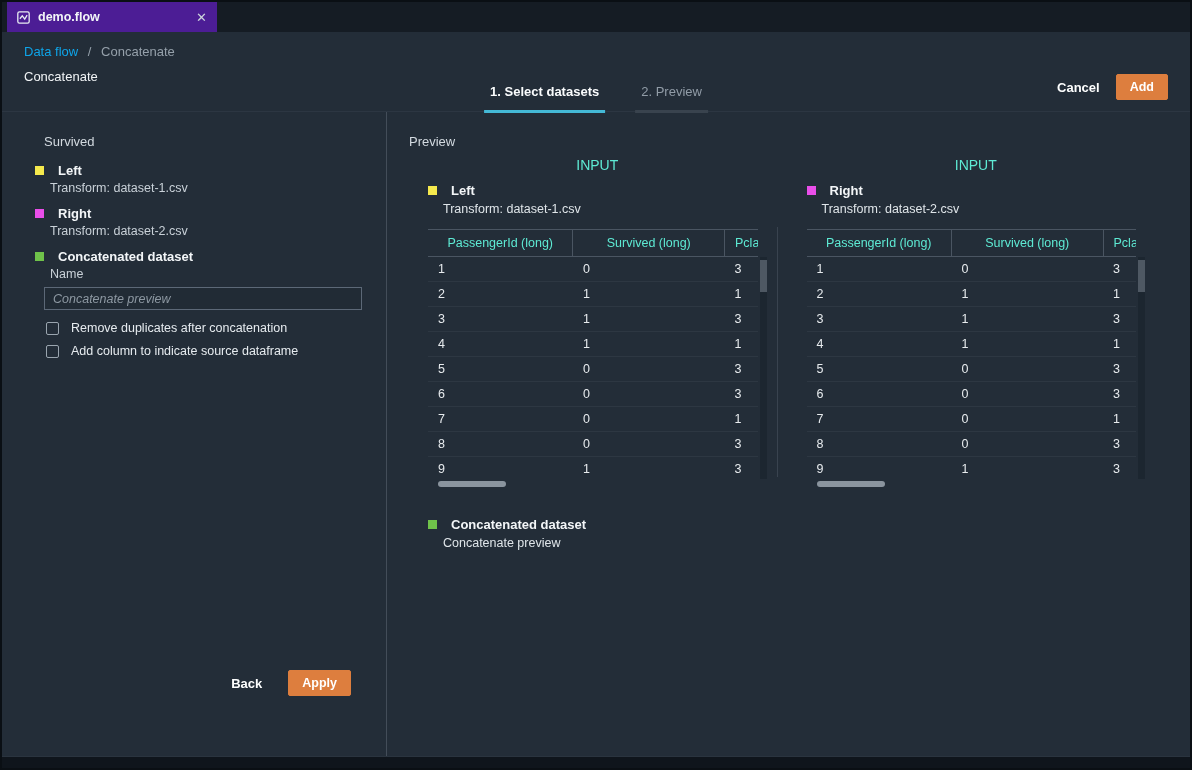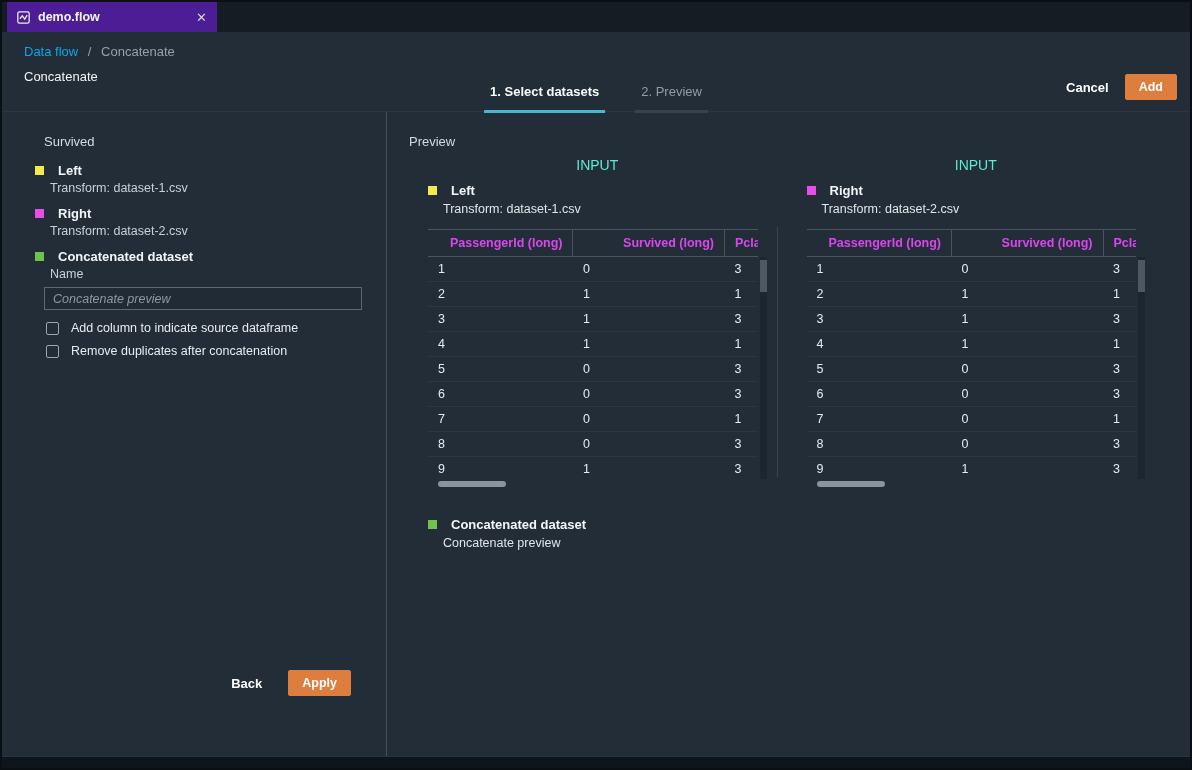--- a/index.html
+++ b/index.html
@@ -24,21 +24,21 @@
   
   .header { height: 80px; position: relative; padding: 12px 22px 0; border-bottom: 1px solid #2c3642; }
   .breadcrumb { font-size: 13px; }
   .crumb-link { color: #0ea5e9; text-decoration: none; cursor: pointer; }
   .crumb-sep { color: #95a0aa; margin: 0 6px; }
   .crumb-current { color: #95a0aa; }
   .page-title { color: #f1f4f6; font-size: 13px; margin-top: 10px; }
   .steps { position: absolute; bottom: -2px; left: 50%; transform: translateX(-50%); display: flex; gap: 30px; }
   .step { font-size: 13px; color: #919ca7; padding: 0 6px 11px; border-bottom: 3px solid #39434e; cursor: pointer; white-space: nowrap; }
   .step.active { color: #fafcfd; font-weight: 700; border-bottom-color: #44b9d6; }
-  .header-actions { position: absolute; top: 42px; right: 13px; display: flex; align-items: center; gap: 16px; }
+  .header-actions { position: absolute; top: 42px; right: 22px; display: flex; align-items: center; gap: 16px; }
   .btn-text { background: none; border: none; color: #fdfefe; font-weight: 700; font-size: 13px; cursor: pointer; font-family: inherit; }
   .btn-primary {
     background: #dd7e3e; border: 1px solid #dd7e3e; color: #ffffff; font-weight: 700;
     font-size: 12.5px; padding: 5px 13px; border-radius: 2px; cursor: pointer; font-family: inherit;
   }
   
   .app-body { display: flex; height: 644px; }
   
   .left-panel { width: 385px; flex: none; border-right: 1px solid #434d59; position: relative; padding: 22px 22px 0 33px; }
   .lp-title { color: #d3dae0; font-size: 13px; margin: 0 0 14px 9px; }
@@ -66,21 +66,21 @@
   .inputs-row { display: flex; margin-top: 8px; position: relative; }
   .input-section { flex: 1; min-width: 0; }
   .input-section.first { padding: 0 22px 0 19px; }
   .input-section.second { padding: 0 0 0 18px; }
   .section-divider { position: absolute; left: 50%; top: 70px; height: 250px; width: 1px; background: #39434f; }
   .section-label { text-align: center; color: #5eead4; font-size: 14px; margin-bottom: 10px; }
   .sec-sub { color: #dfe5e9; font-size: 12.5px; margin: 4px 0 0 15px; }
   .table-wrap { margin-top: 13px; position: relative; padding-right: 9px; padding-bottom: 10px; }
   table { width: 100%; border-collapse: collapse; table-layout: fixed; }
   th {
-    font-size: 12.5px; color: #d946ef; font-weight: 700; text-align: right;
+    font-size: 12.5px; color: #5eead4; font-weight: 400; text-align: center;
     padding: 6px 10px; border-top: 1px solid #4a5562; border-bottom: 1px solid #4a5562;
     overflow: hidden; white-space: nowrap;
   }
   th + th { border-left: 1px solid #4a5562; }
   td {
     font-size: 12.5px; color: #e7ebee; padding: 5px 10px;
     border-bottom: 1px solid #2d3742; overflow: hidden; white-space: nowrap;
   }
   tbody tr:last-child td { border-bottom: none; }
   .col-1 { width: 44%; } .col-2 { width: 46%; } .col-3 { width: 10%; }
@@ -154,25 +154,25 @@
         <div class="ds-head">
           <span class="sq sq-green"></span>
           <span class="ds-name">Concatenated dataset</span>
         </div>
         <div class="ds-sub">Name</div>
         <input class="name-input" type="text" placeholder="Concatenate preview" style="">
       </div>
 
       <label class="chk-row">
         <span class="chk"></span>
-        <span class="chk-label">Add column to indicate source dataframe</span>
+        <span class="chk-label">Remove duplicates after concatenation</span>
       </label>
       <label class="chk-row">
         <span class="chk"></span>
-        <span class="chk-label">Remove duplicates after concatenation</span>
+        <span class="chk-label">Add column to indicate source dataframe</span>
       </label>
 
       <div class="lp-actions">
         <button class="btn-text">Back</button>
         <button class="btn-primary">Apply</button>
       </div>
     </div>
 
     <div class="right-panel">
       <div class="rp-title">Preview</div>

